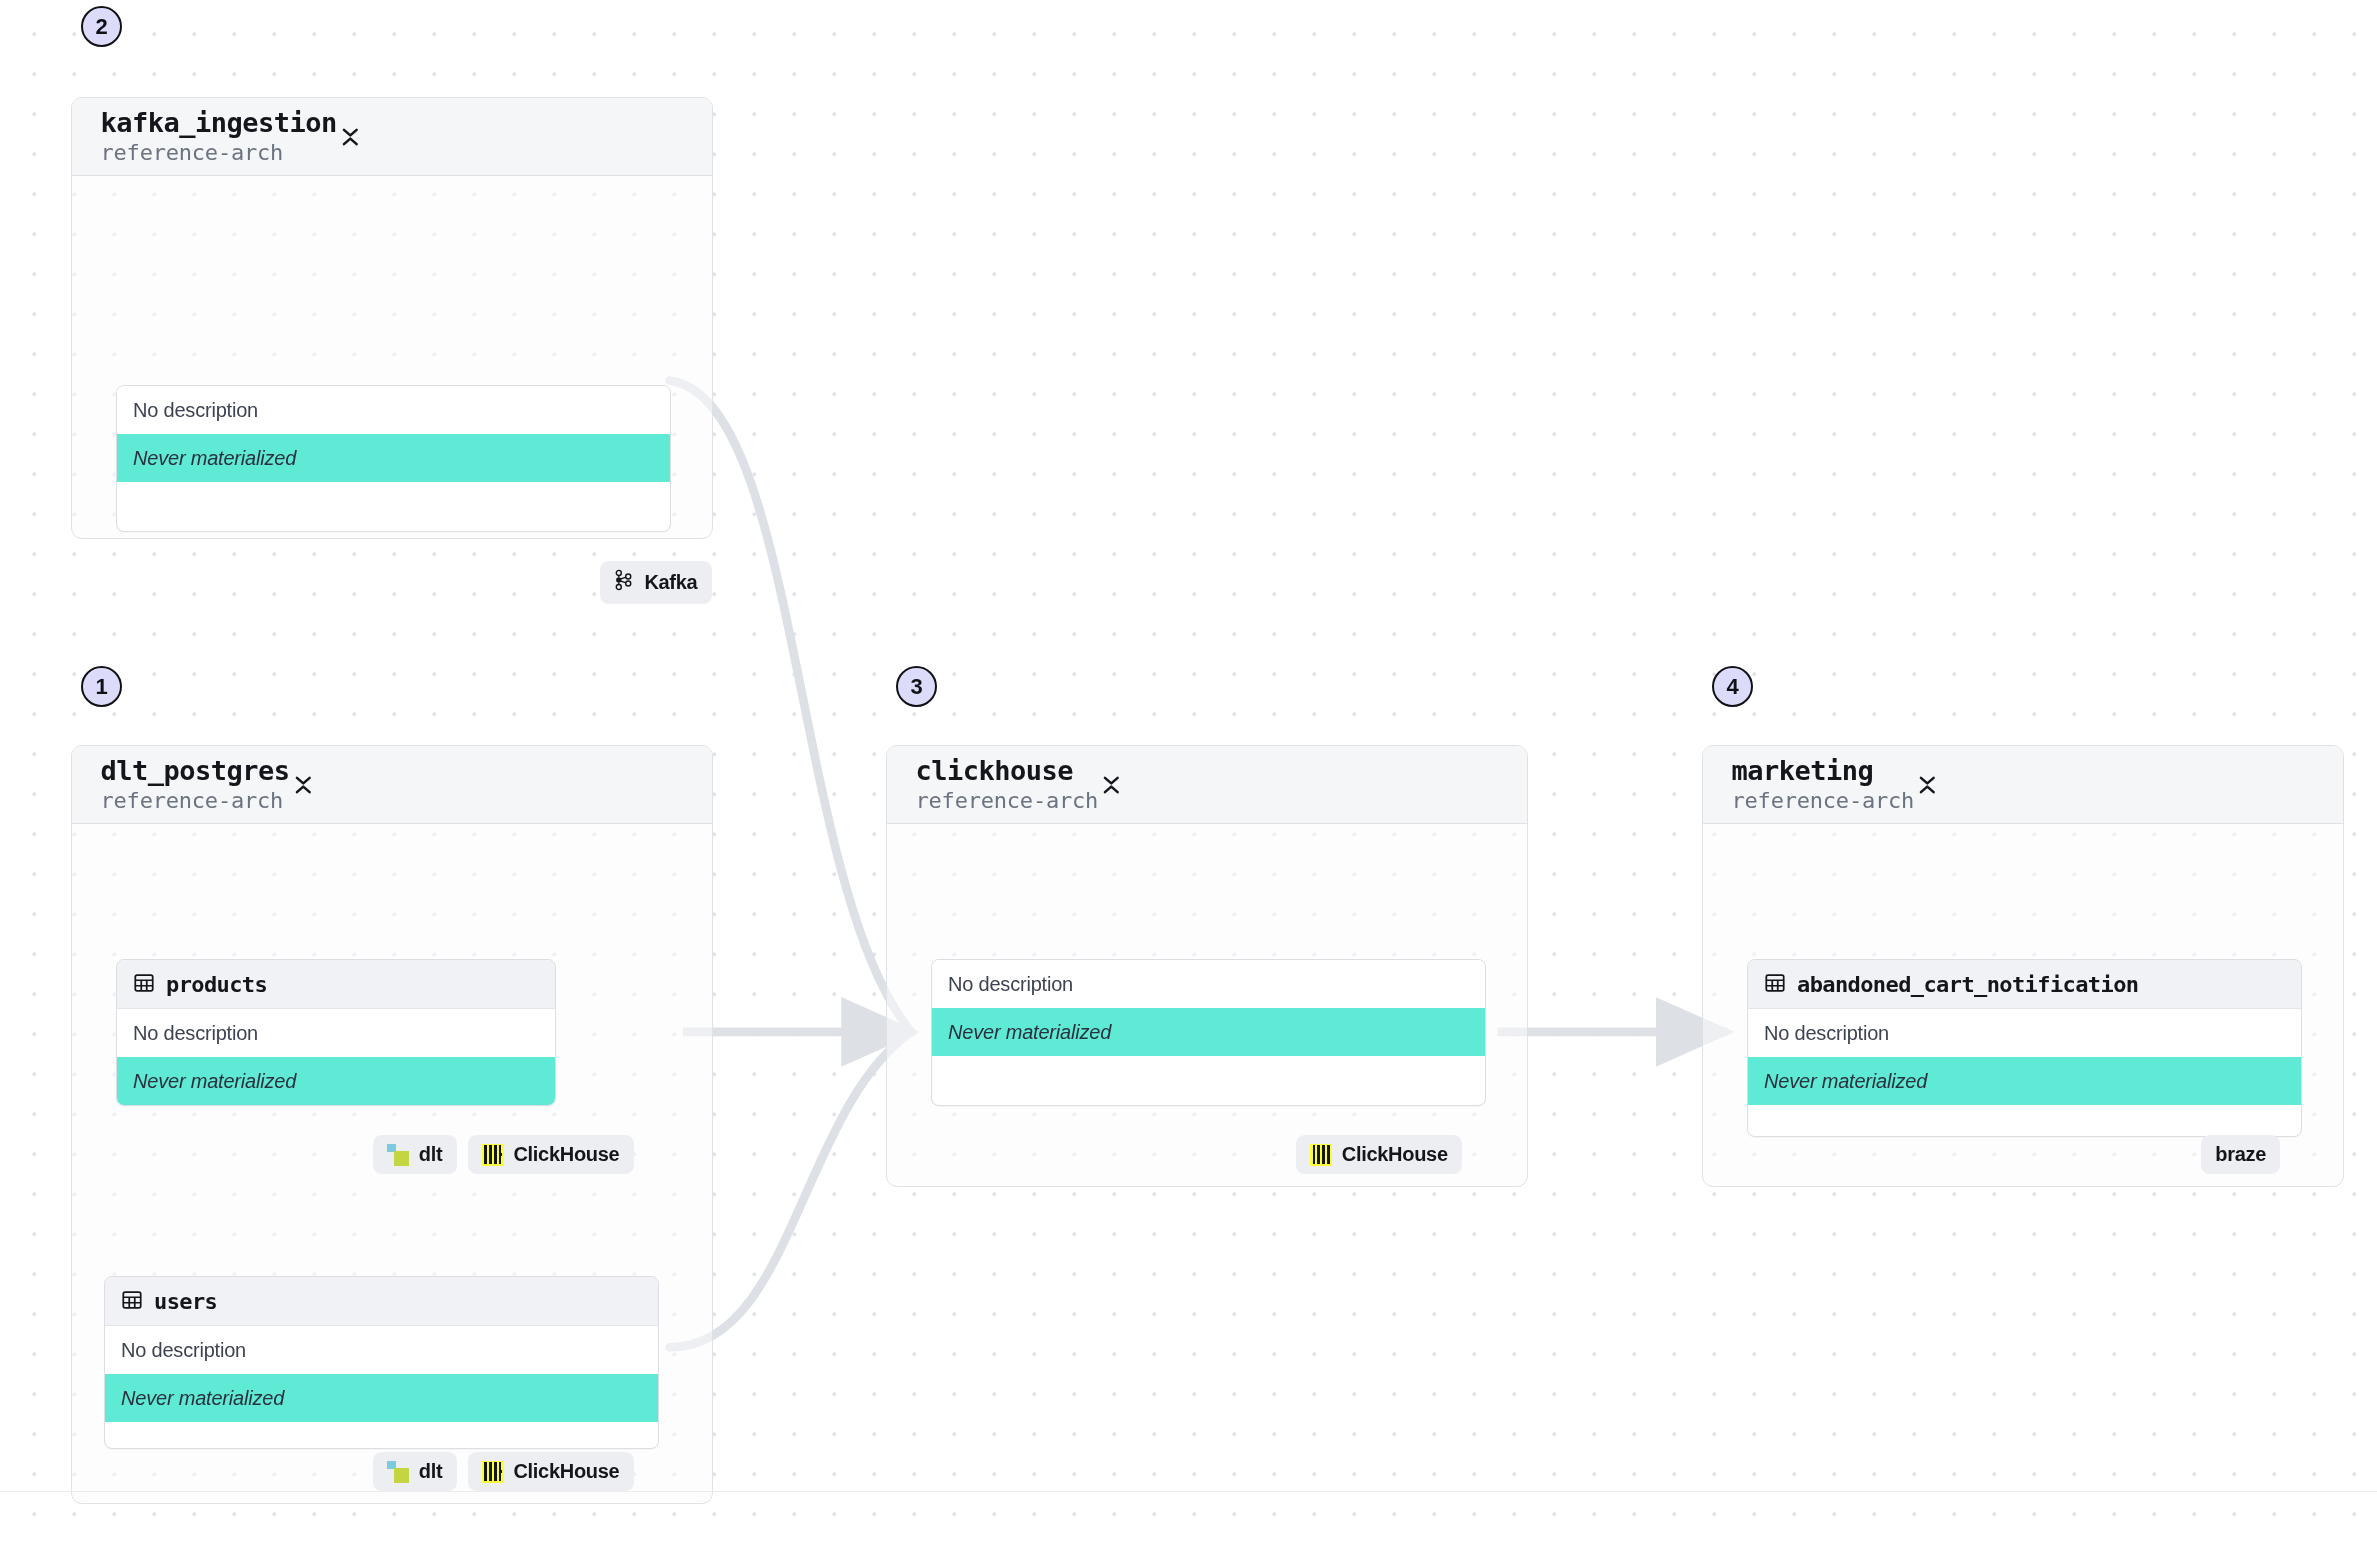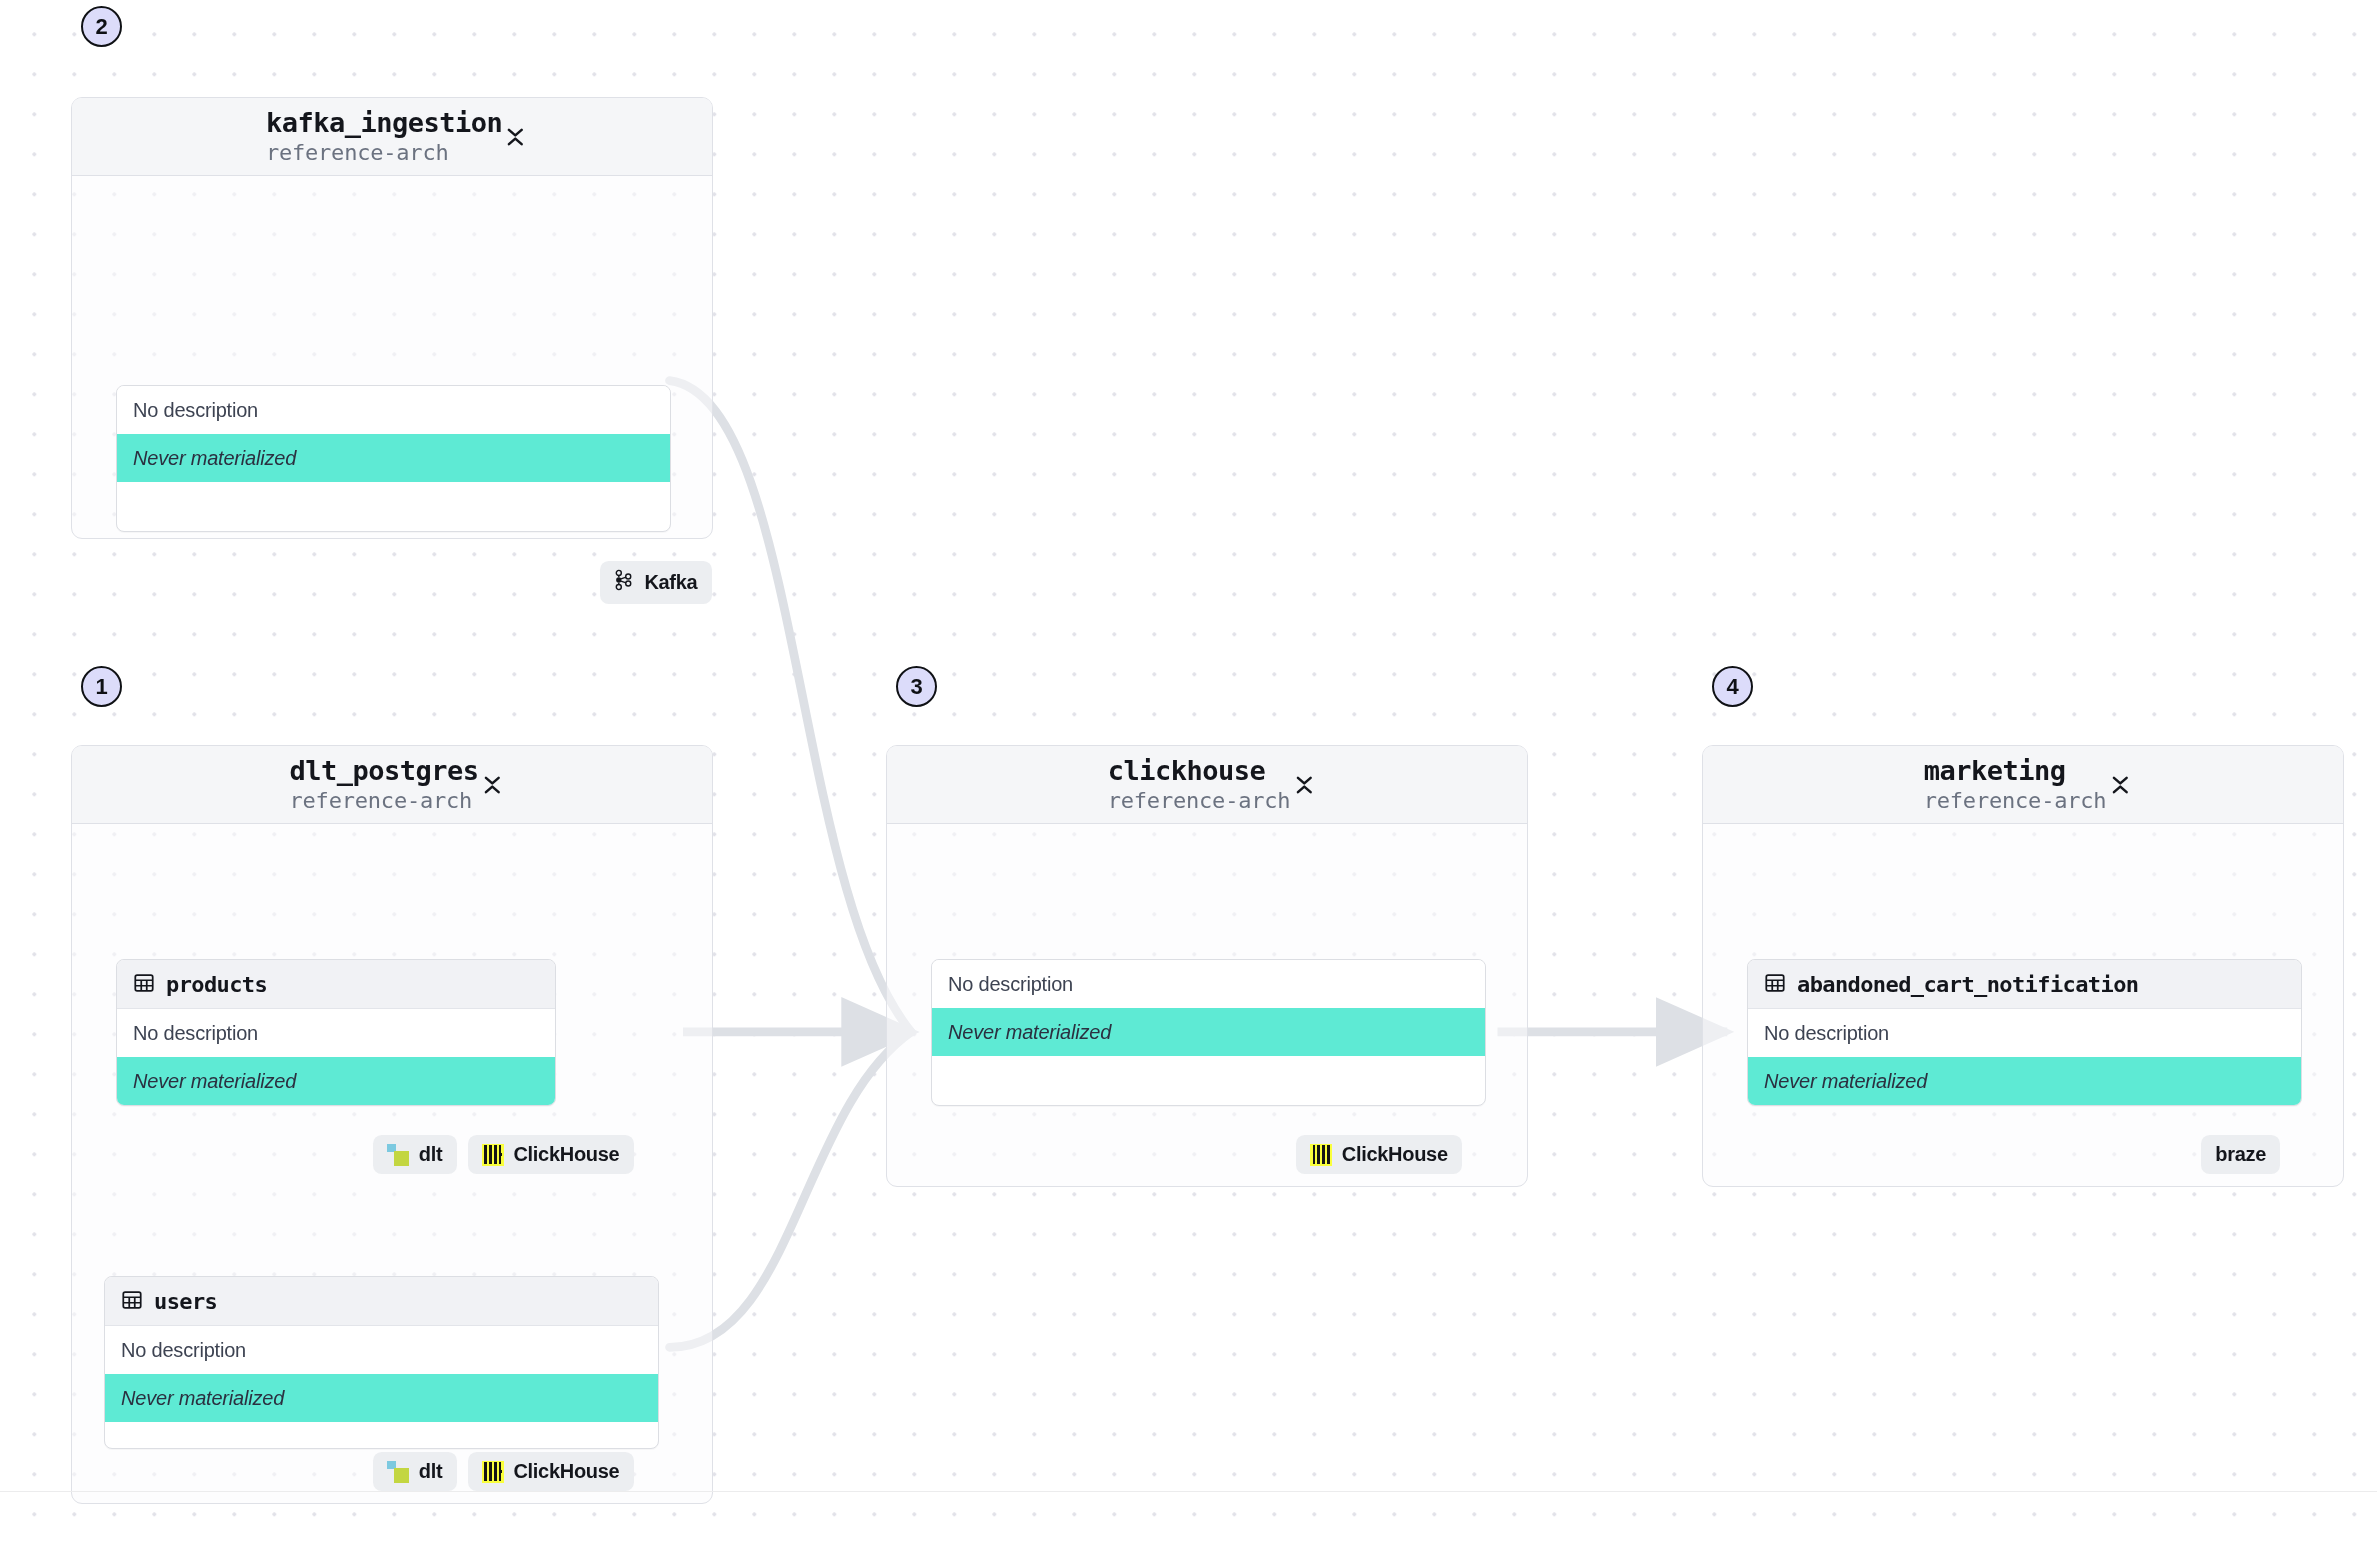--- a/index.html
+++ b/index.html
@@ -56,21 +56,21 @@
   }
   .group-header {
     box-sizing: border-box;
     height: 78px;
     border-bottom: 1.2px solid #dfe1e7;
     border-top-left-radius: 9.5px;
     border-top-right-radius: 9.5px;
     background: #f5f6f8;
     display: flex;
     align-items: center;
-    justify-content: center;
+    justify-content: flex-start;
     padding: 0 17.4px 0 28.5px;
   }
   .group-titles {
     display: flex;
     flex-direction: column;
     gap: 1.6px;
   }
   .group-title {
     font-family: "DejaVu Sans Mono", "Liberation Mono", monospace;
     font-size: 27px;
@@ -430,21 +430,21 @@
       </div>
       <div class="collapse-icon">
         <svg width="20.6" height="24" viewBox="0 0 26 30" xmlns="http://www.w3.org/2000/svg">
           <path d="M5 6 L13 13 L21 6" stroke="#14161c" stroke-width="3.2" fill="none" stroke-linecap="round" stroke-linejoin="round"></path>
           <path d="M5 24 L13 17 L21 24" stroke="#14161c" stroke-width="3.2" fill="none" stroke-linecap="round" stroke-linejoin="round"></path>
         </svg>
       </div>
     </div>
 
     <div class="group-body">
-      <div class="table-node" style="left:44px; top:135px; width:555px; height:147px; position:absolute;">
+      <div class="table-node" style="left:44px; top:135px; width:555px; height:178px; position:absolute;">
         <div class="tn-head">
           <span>
             <svg width="22" height="22" viewBox="0 0 24 24" xmlns="http://www.w3.org/2000/svg">
               <rect x="2.5" y="3.5" width="19" height="17" rx="2" stroke="#14161c" stroke-width="1.9" fill="none"></rect>
               <line x1="2.5" y1="9" x2="21.5" y2="9" stroke="#14161c" stroke-width="1.9"></line>
               <line x1="2.5" y1="15" x2="21.5" y2="15" stroke="#14161c" stroke-width="1.9"></line>
               <line x1="9" y1="9" x2="9" y2="20.5" stroke="#14161c" stroke-width="1.9"></line>
               <line x1="15" y1="9" x2="15" y2="20.5" stroke="#14161c" stroke-width="1.9"></line>
             </svg>
           </span>

